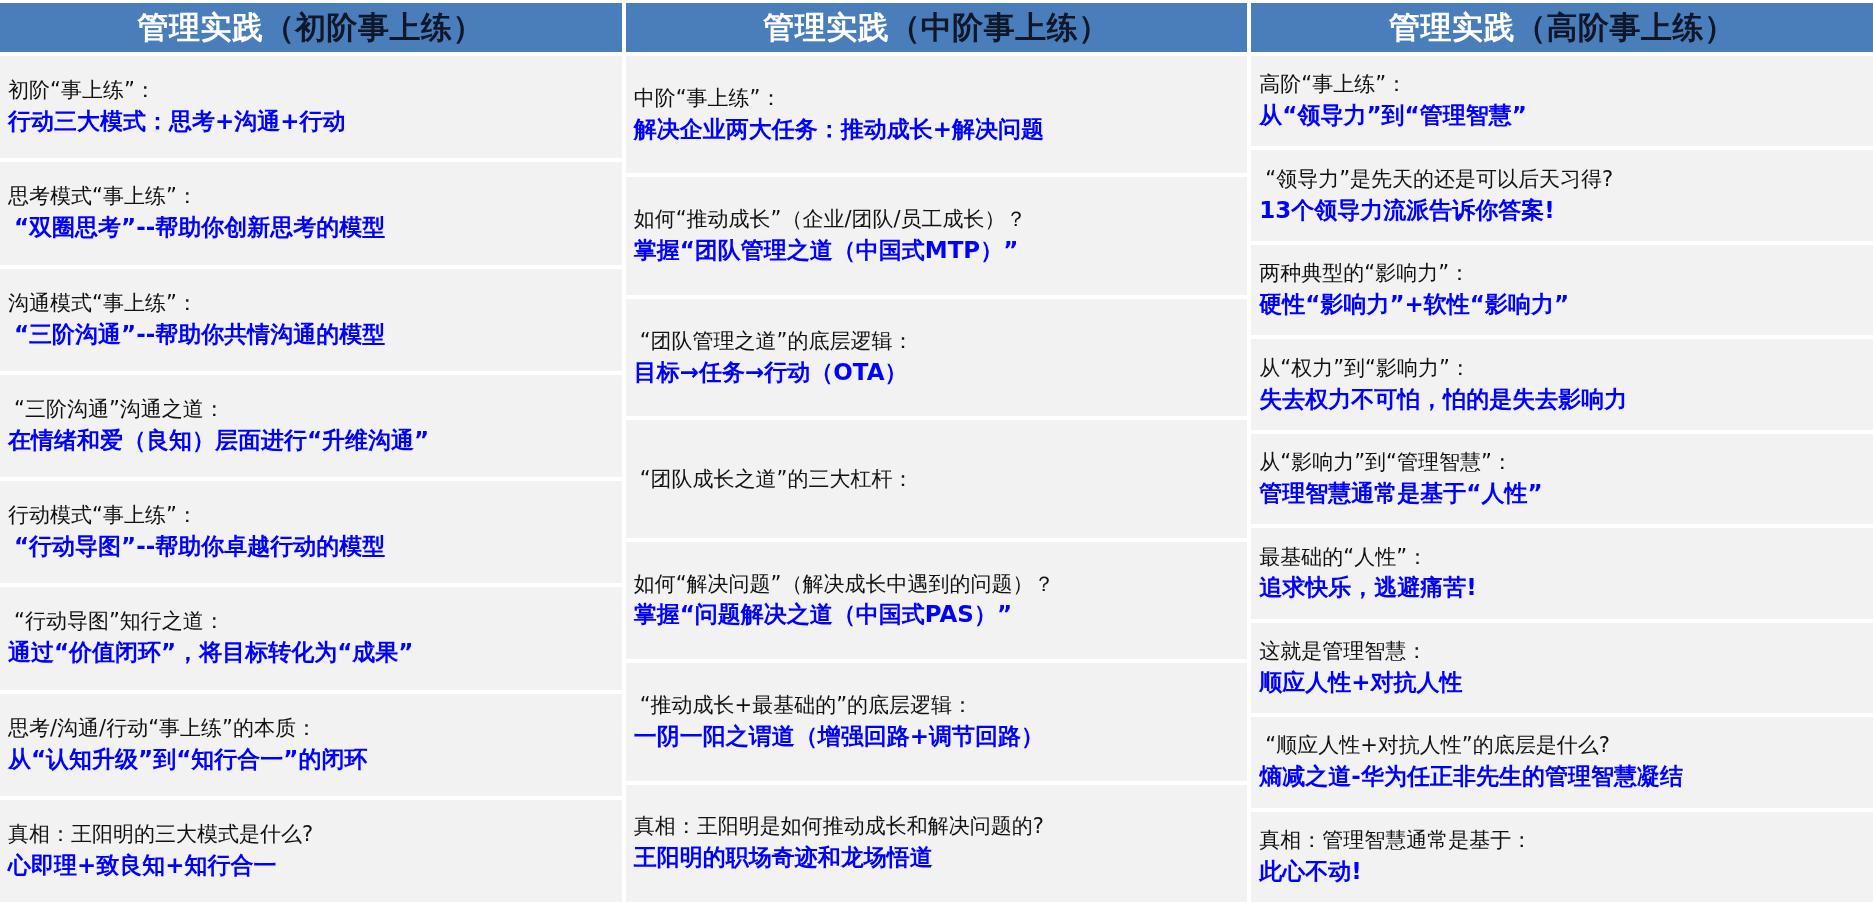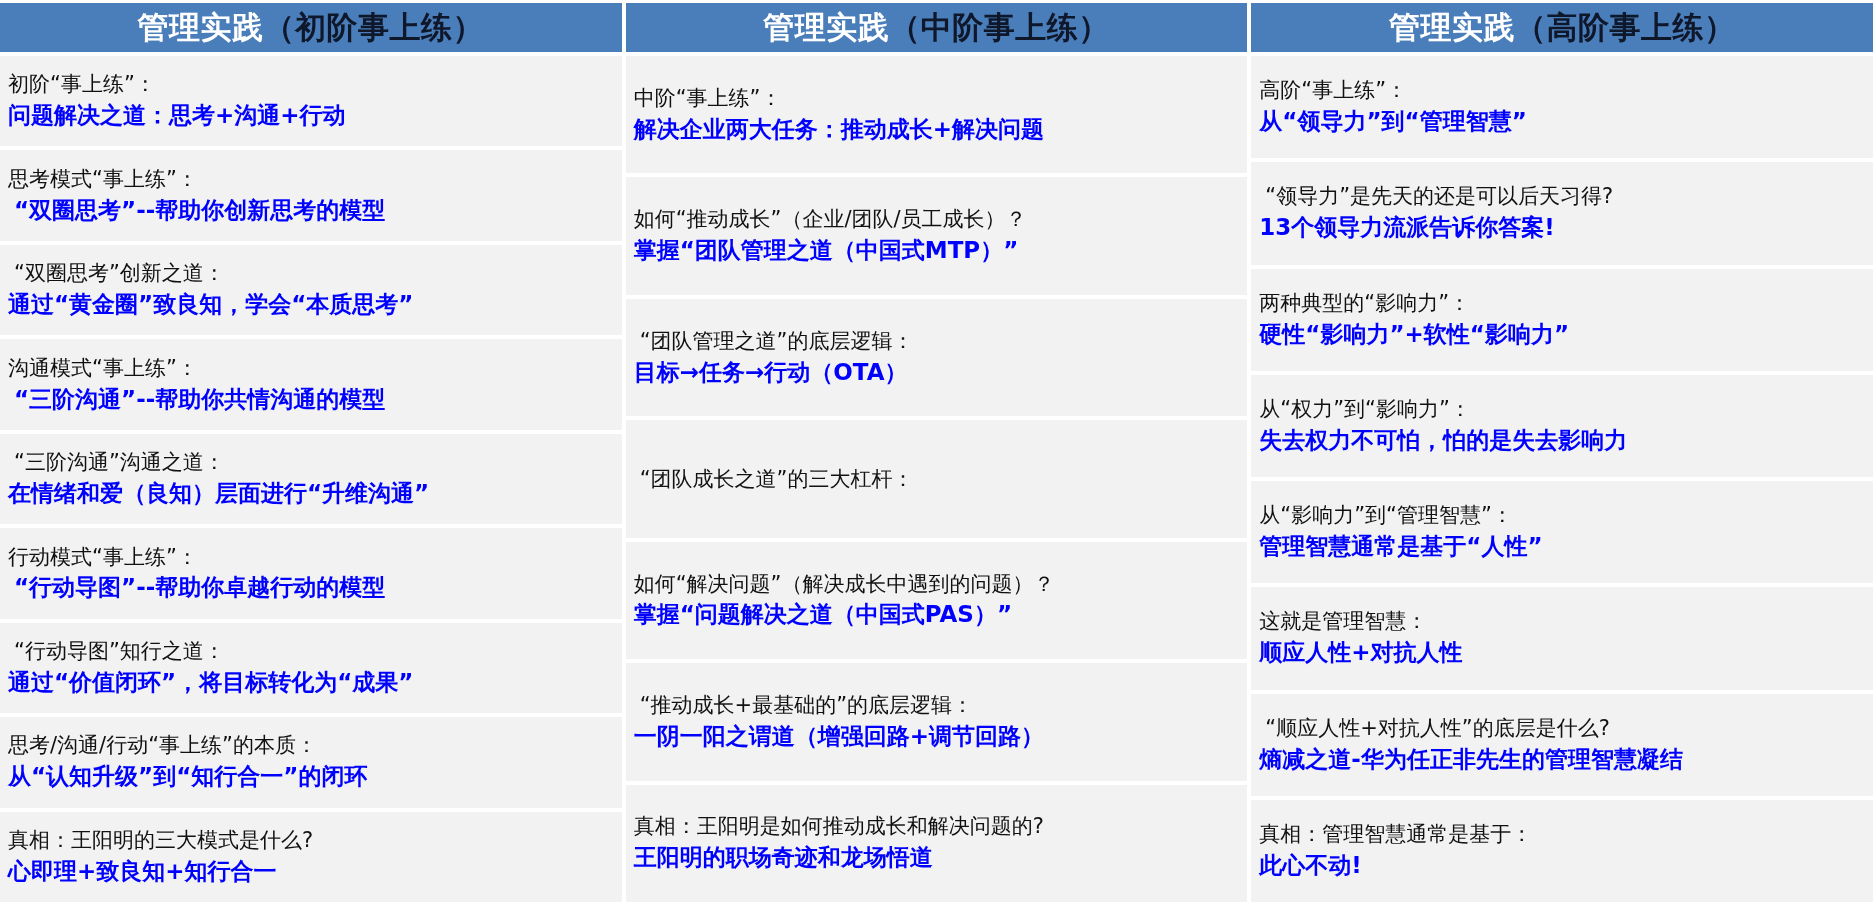--- a/index.html
+++ b/index.html
@@ -87,29 +87,25 @@
 
 <div class="board">
 
   <div class="column">
     <div class="col-header">
       <span class="ht-main">管理实践</span>
       <span class="ht-sub">（初阶事上练）</span>
     </div>
     <div class="cell">
       <div class="line-top">初阶“事上练”：</div>
-      <div class="line-bottom">问题解决之道：思考+沟通+行动</div>
+      <div class="line-bottom">行动三大模式：思考+沟通+行动</div>
     </div>
     <div class="cell">
       <div class="line-top">思考模式“事上练”：</div>
       <div class="line-bottom indent">“双圈思考”--帮助你创新思考的模型</div>
-    </div>
-    <div class="cell">
-      <div class="line-top indent">“双圈思考”创新之道：</div>
-      <div class="line-bottom">通过“黄金圈”致良知，学会“本质思考”</div>
     </div>
     <div class="cell">
       <div class="line-top">沟通模式“事上练”：</div>
       <div class="line-bottom indent">“三阶沟通”--帮助你共情沟通的模型</div>
     </div>
     <div class="cell">
       <div class="line-top indent">“三阶沟通”沟通之道：</div>
       <div class="line-bottom">在情绪和爱（良知）层面进行“升维沟通”</div>
     </div>
     <div class="cell">
@@ -183,20 +179,24 @@
     </div>
     <div class="cell">
       <div class="line-top">从“权力”到“影响力”：</div>
       <div class="line-bottom">失去权力不可怕，怕的是失去影响力</div>
     </div>
     <div class="cell">
       <div class="line-top">从“影响力”到“管理智慧”：</div>
       <div class="line-bottom">管理智慧通常是基于“人性”</div>
     </div>
     <div class="cell">
+      <div class="line-top">最基础的“人性”：</div>
+      <div class="line-bottom">追求快乐，逃避痛苦!</div>
+    </div>
+    <div class="cell">
       <div class="line-top">这就是管理智慧：</div>
       <div class="line-bottom">顺应人性+对抗人性</div>
     </div>
     <div class="cell">
       <div class="line-top indent">“顺应人性+对抗人性”的底层是什么?</div>
       <div class="line-bottom">熵减之道-华为任正非先生的管理智慧凝结</div>
     </div>
     <div class="cell">
       <div class="line-top">真相：管理智慧通常是基于：</div>
       <div class="line-bottom">此心不动!</div>

